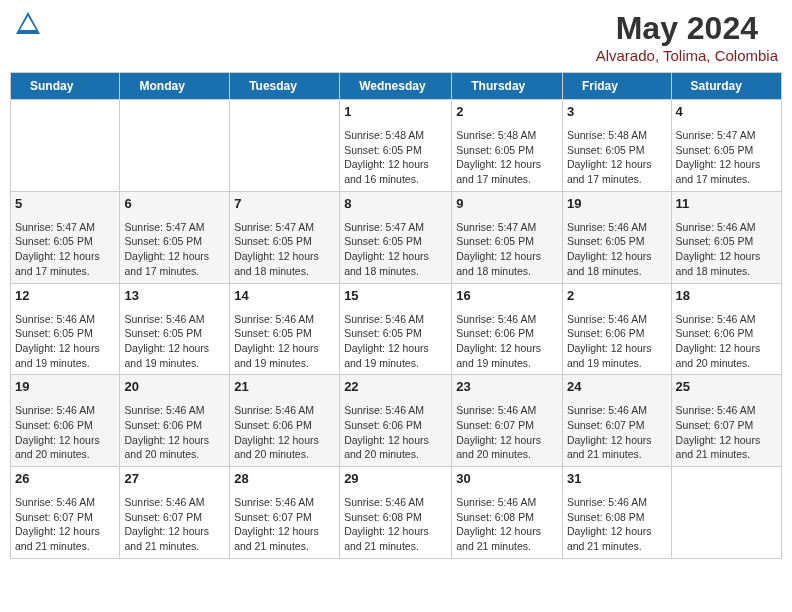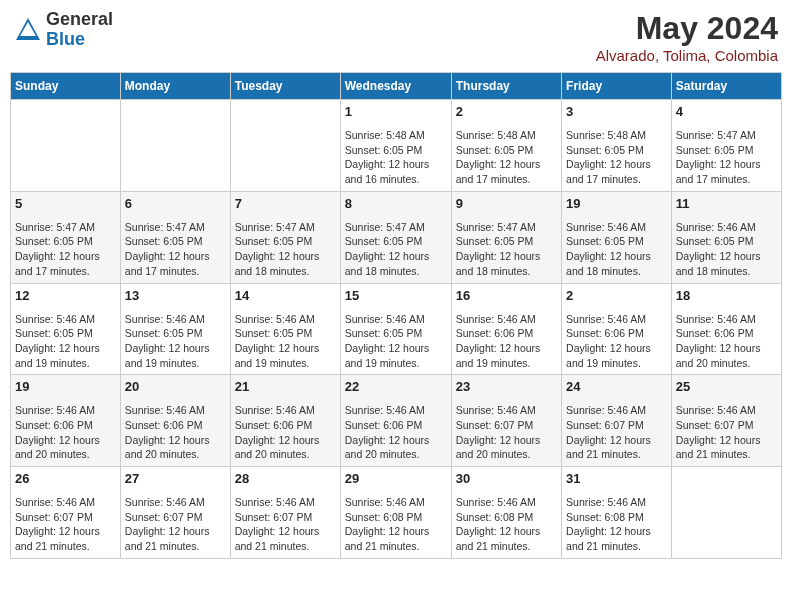--- a/index.html
+++ b/index.html
@@ -27,41 +27,41 @@
       font-weight: bold;
       line-height: 1.1;
     }
     .logo-general { color: #333; }
     .logo-blue { color: #1a6faf; }
     .logo-icon {
       width: 28px;
       height: 28px;
     }
     .title-block {
-      text-align: right;
+      text-align: center;
       margin-left: 44px;
     }
     .month-year {
       font-size: 32px;
       font-weight: bold;
       color: #333;
     }
     .location {
       font-size: 15px;
       color: #7f1d1d;
     }
     .calendar {
       width: 100%;
       border-collapse: collapse;
       font-size: 11px;
     }
     .calendar thead tr th {
       background-color: #1a6faf;
       color: #fff;
-      padding: 6px 4px;
+      padding: 6px 19px;
       text-align: left;
       font-size: 12px;
       border: 1px solid #ccc;
     }
     .calendar tbody tr td {
       border: 1px solid #ccc;
       vertical-align: top;
       padding: 4px;
       width: 113px;
       min-height: 80px;
@@ -88,24 +88,20 @@
   </style>
 </head>
 <body>
 
 <div class="header">
   <div class="logo">
     <svg class="logo-icon" viewBox="0 0 28 28" xmlns="http://www.w3.org/2000/svg">
       <polygon points="14,2 26,24 2,24" fill="#1a6faf"></polygon>
       <polygon points="14,6 22,20 6,20" fill="#fff"></polygon>
     </svg>
-    <div class="logo-text">
-      <span class="logo-general">General</span><br>
-      <span class="logo-blue">Blue</span>
-    </div>
   </div>
   <div class="title-block">
     <div class="month-year">May 2024</div>
     <div class="location">Alvarado, Tolima, Colombia</div>
   </div>
 </div>
 
 <table class="calendar">
   <thead>
     <tr>

